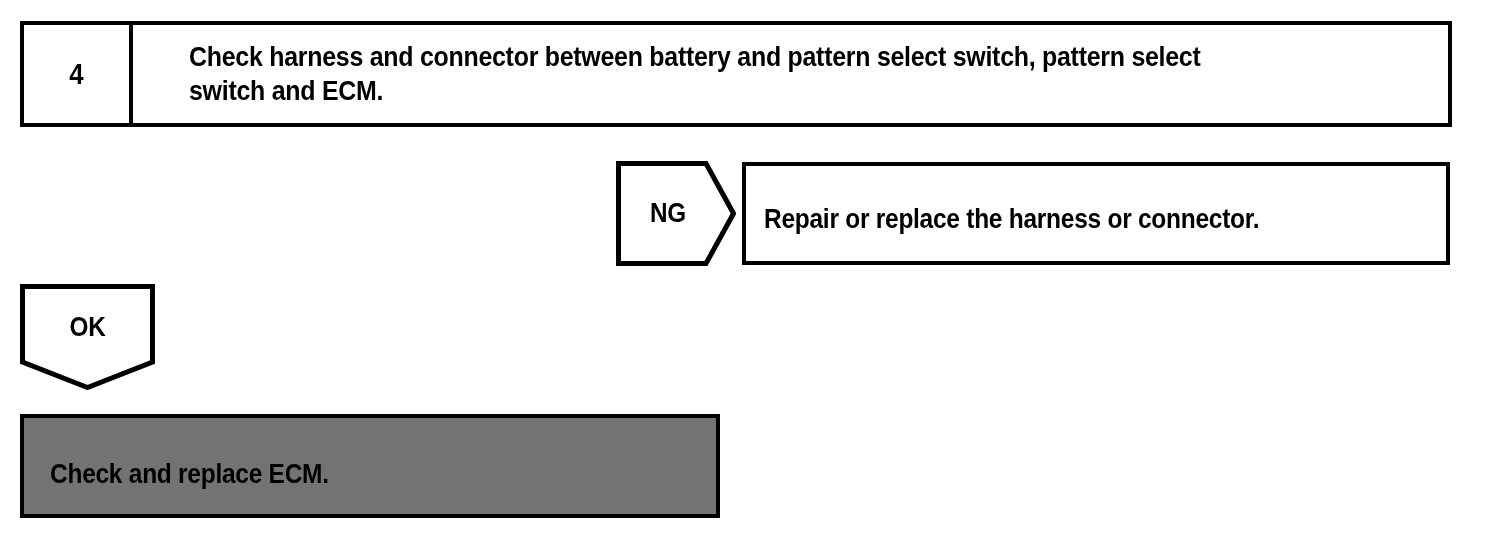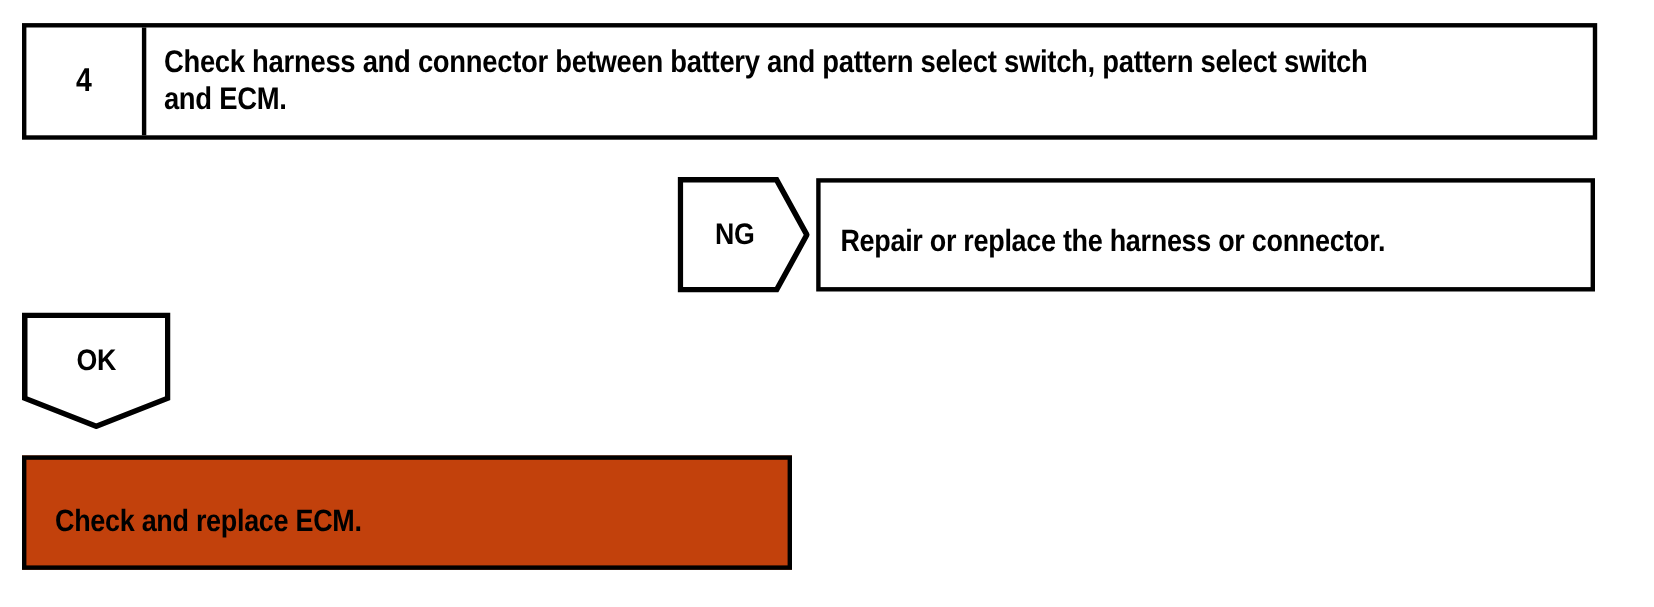--- a/index.html
+++ b/index.html
@@ -53,20 +53,21 @@
     line-height: 1;
     letter-spacing: 0px;
     transform: scaleX(0.86);
   }
   .step-text-cell {
     flex: 1 1 auto;
     display: flex;
     align-items: center;
     padding: 0 10px 0 16px;
     box-sizing: border-box;
+    margin-left: 40px;
   }
   .step-text {
     font-size: 28.5px;
     font-weight: bold;
     line-height: 1.18;
     letter-spacing: -0.3px;
     transform: scaleX(0.875);
     transform-origin: left center;
     width: 114.3%;
     word-spacing: 0px;
@@ -154,21 +155,21 @@
   }
 
   .ecm-box {
     position: absolute;
     left: 20px;
     top: 414px;
     width: 700px;    
     height: 104px;   
     box-sizing: border-box;
     border: 4px solid #000000;
-    background: #c2410c;
+    background: #737373;
     display: flex;
     align-items: center;
     padding: 16px 14px 0 26px;
   }
   .ecm-text {
     font-size: 28px;
     font-weight: bold;
     line-height: 1.15;
     letter-spacing: -0.3px;
     transform: scaleX(0.875);

